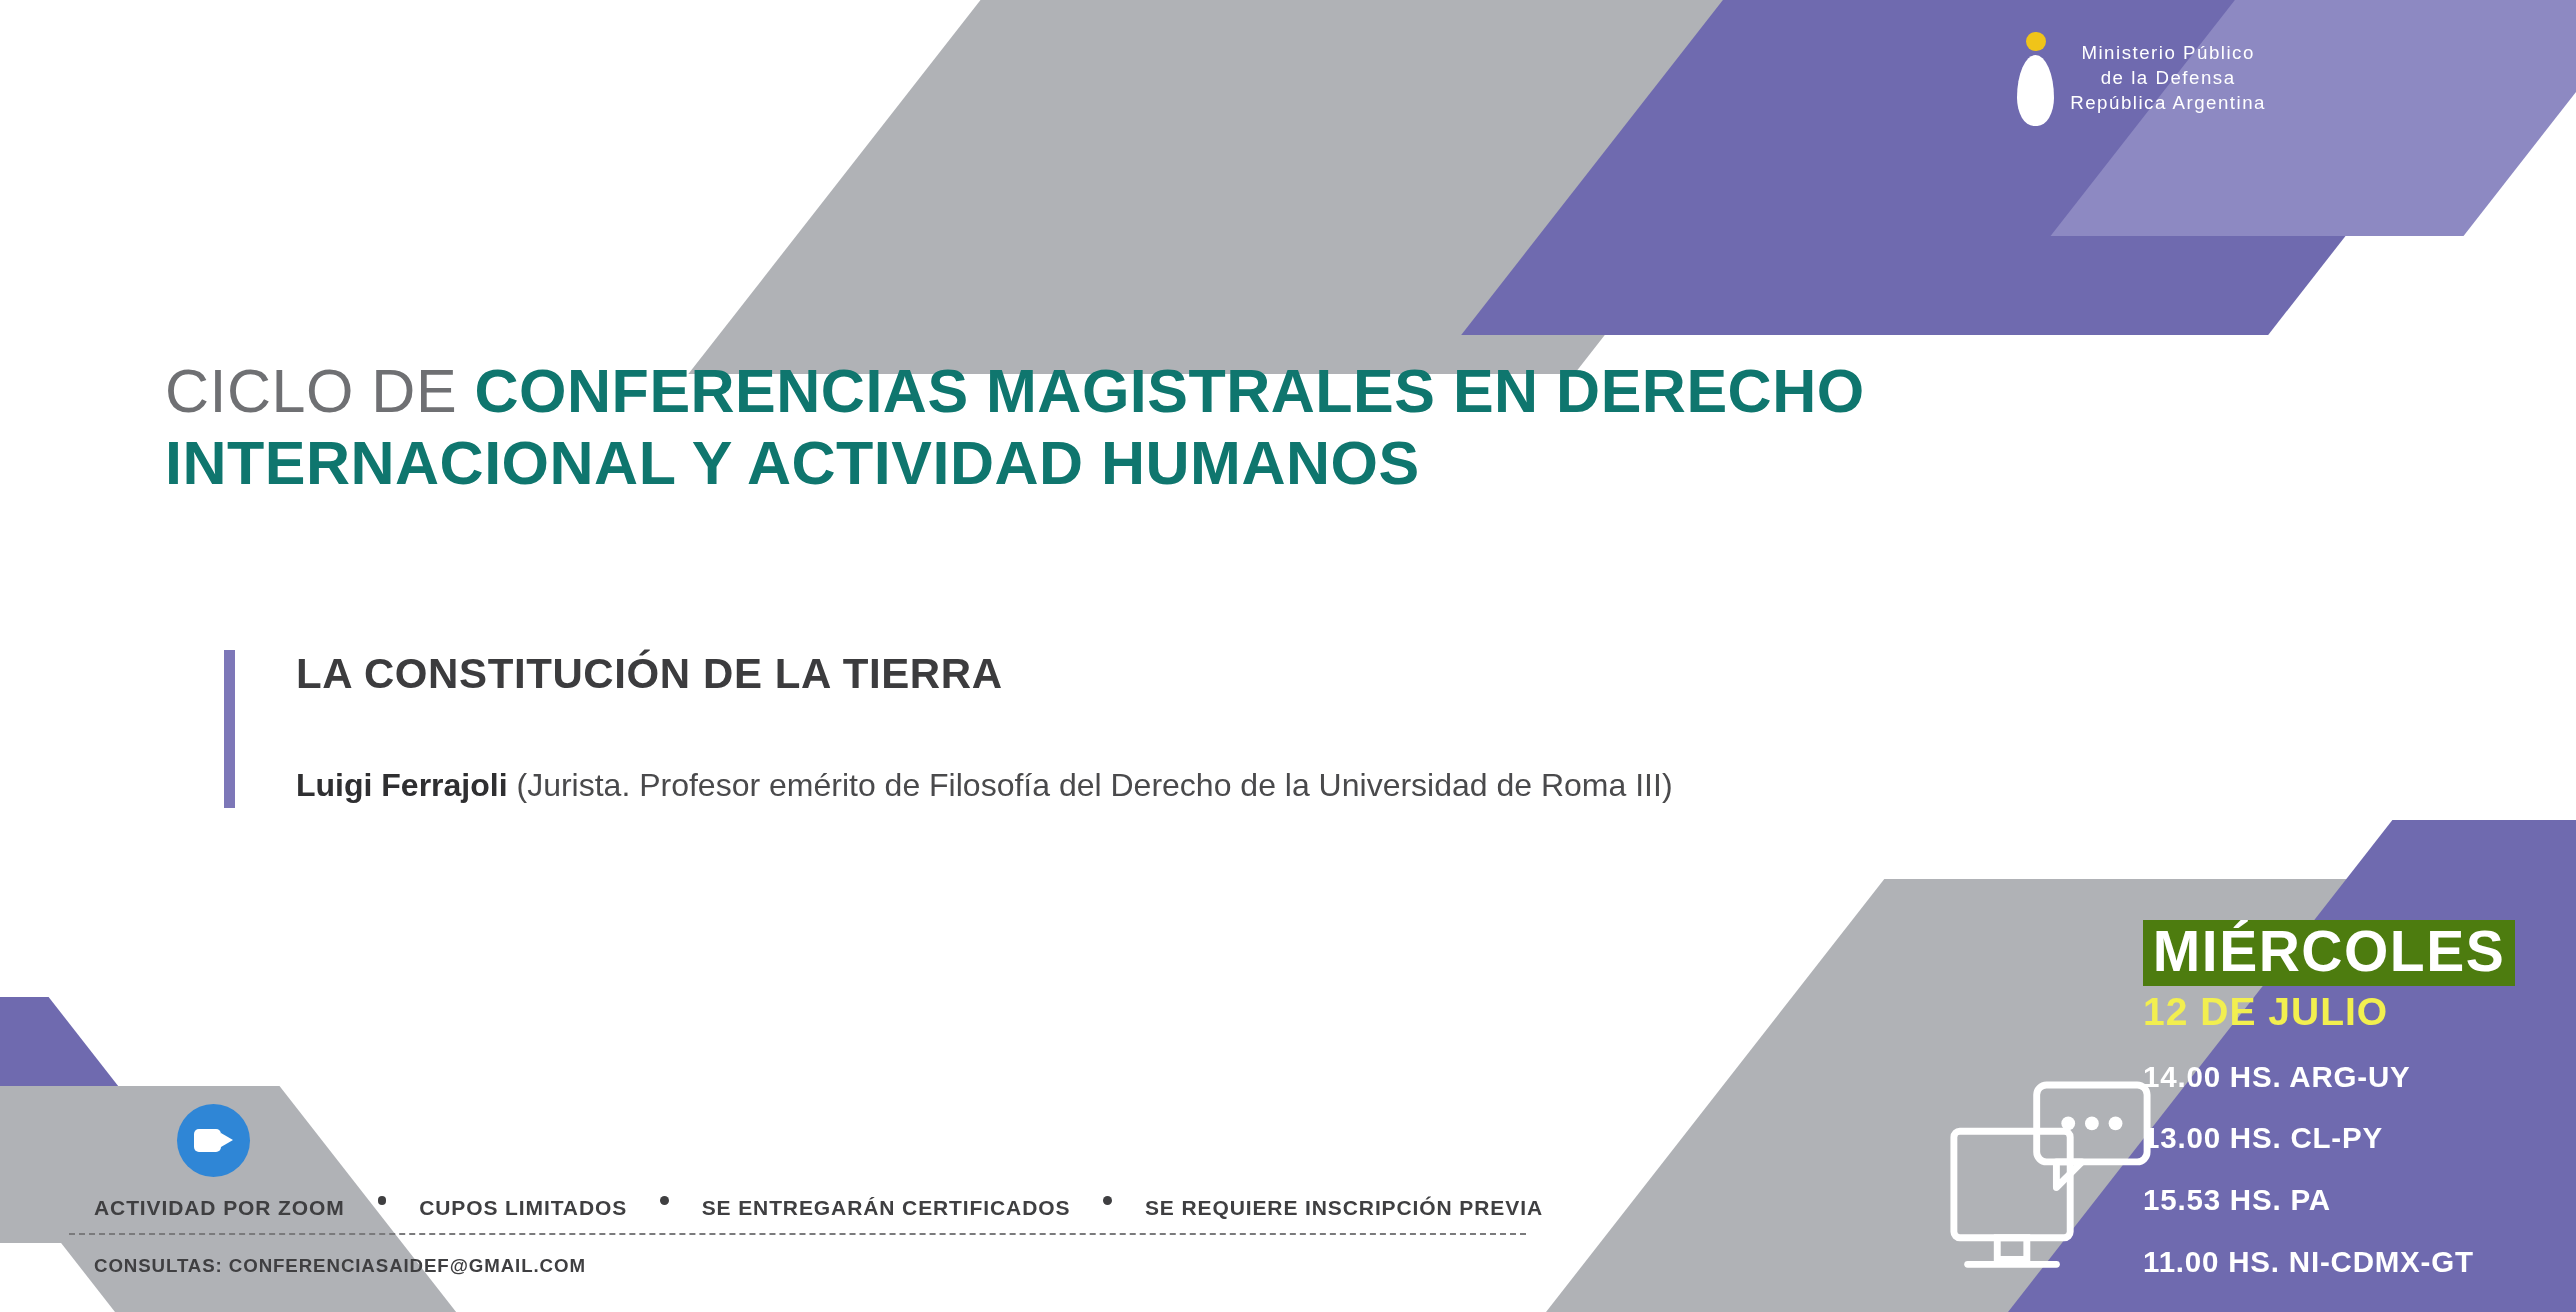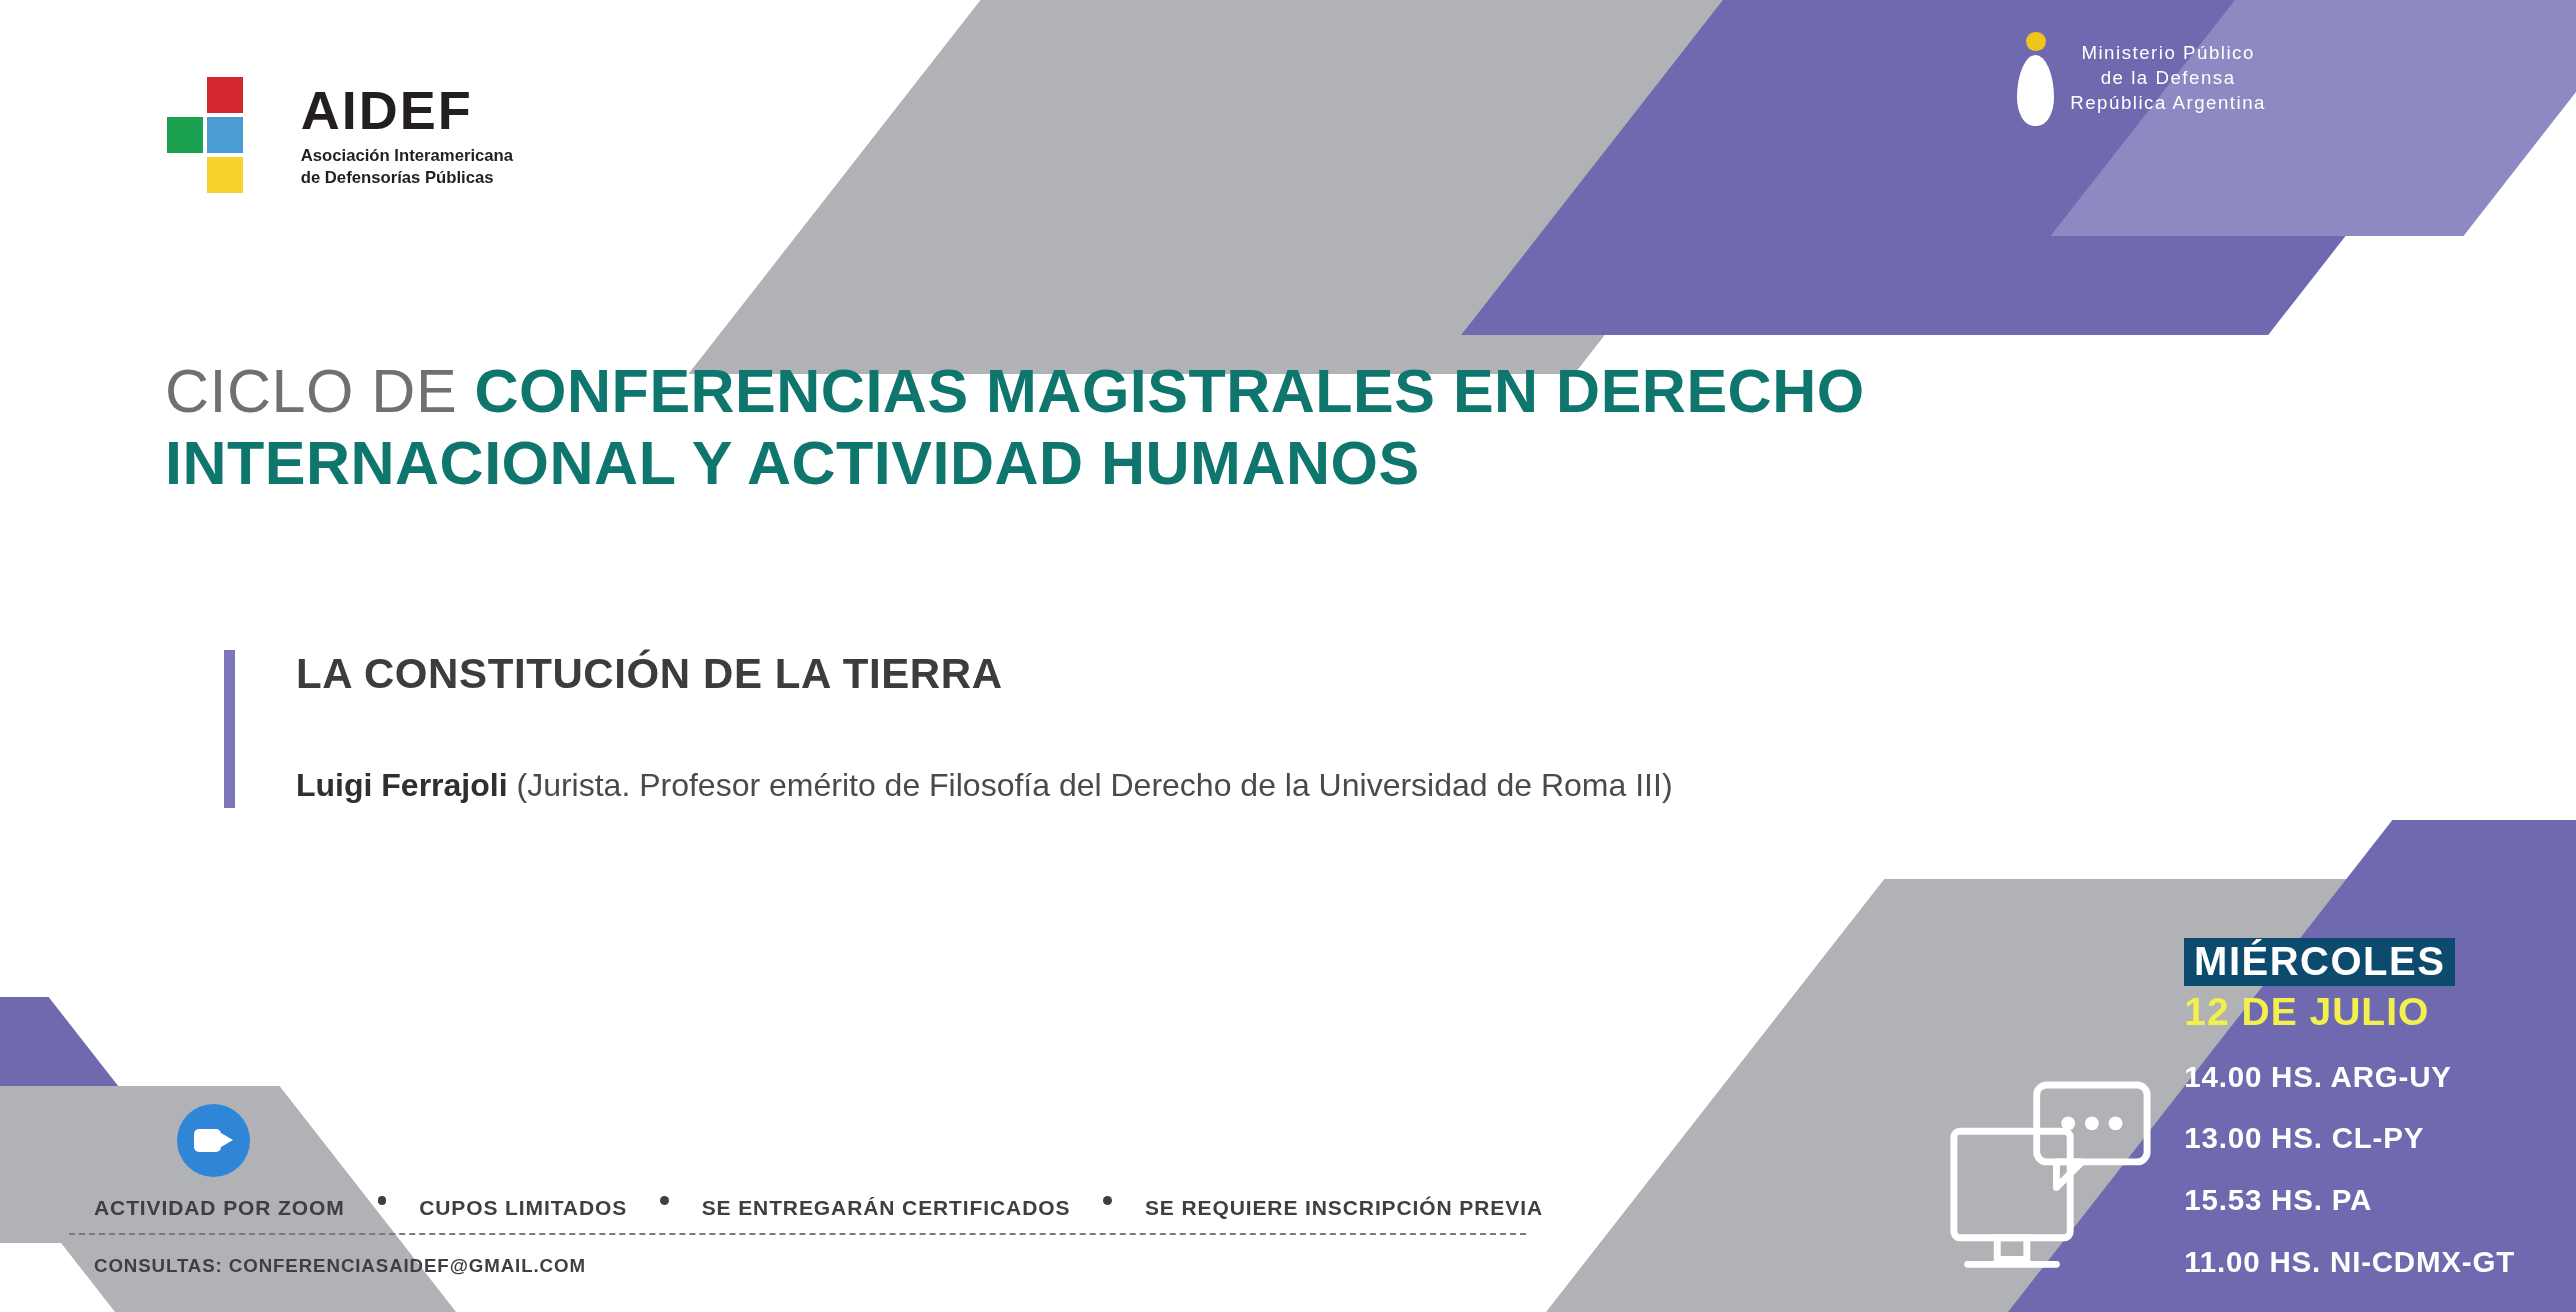--- a/index.html
+++ b/index.html
@@ -303,23 +303,23 @@
   }
   .date-block {
     position: absolute;
     right: 61px;
     bottom: 31.5px;
     z-index: 6;
     text-align: left;
   }
   .date-day {
     display: inline-block;
-    background: #0c4a6e;
+    background: #4d7c0f;
     color: #ffffff;
-    font-size: 40px;
+    font-size: 57px;
     font-weight: bold;
     letter-spacing: 1.5px;
     padding: 2px 9.8px 3.9px 9.8px;
     line-height: 1.05;
   }
   .date-date {
     color: #f2ef4f;
     font-size: 39px;
     font-weight: bold;
     letter-spacing: 1px;
@@ -343,37 +343,20 @@
   <div class="shape tr-purple"></div>
   <div class="shape tr-purple2"></div>
 
   <div class="bl-purple"></div>
   <div class="bl-grey"></div>
   <div class="bl-white"></div>
 
   <div class="br-grey"></div>
   <div class="br-purple"></div>
 
-  <div class="aidef-logo">
-    <div class="aidef-squares">
-      <div class="sq" style="background:#ffffff"></div>
-      <div class="sq" style="background:#d22730"></div>
-      <div class="sq" style="background:#ffffff"></div>
-      <div class="sq" style="background:#1ba14f"></div>
-      <div class="sq" style="background:#4b9cd3"></div>
-      <div class="sq" style="background:#ffffff"></div>
-      <div class="sq" style="background:#ffffff"></div>
-      <div class="sq" style="background:#f6d32d"></div>
-      <div class="sq" style="background:#ffffff"></div>
-    </div>
-    <div class="aidef-words">
-      <div class="aidef-title">AIDEF</div>
-      <div class="aidef-sub">Asociación Interamericana de Defensorías Públicas</div>
-    </div>
-  </div>
 
   <div class="mpd-logo">
     <div class="mpd-figure">
       <div class="mpd-head"></div>
       <div class="mpd-body"></div>
     </div>
     <div class="mpd-text">
       <div>Ministerio Público</div>
       <div>de la Defensa</div>
       <div>República Argentina</div>

